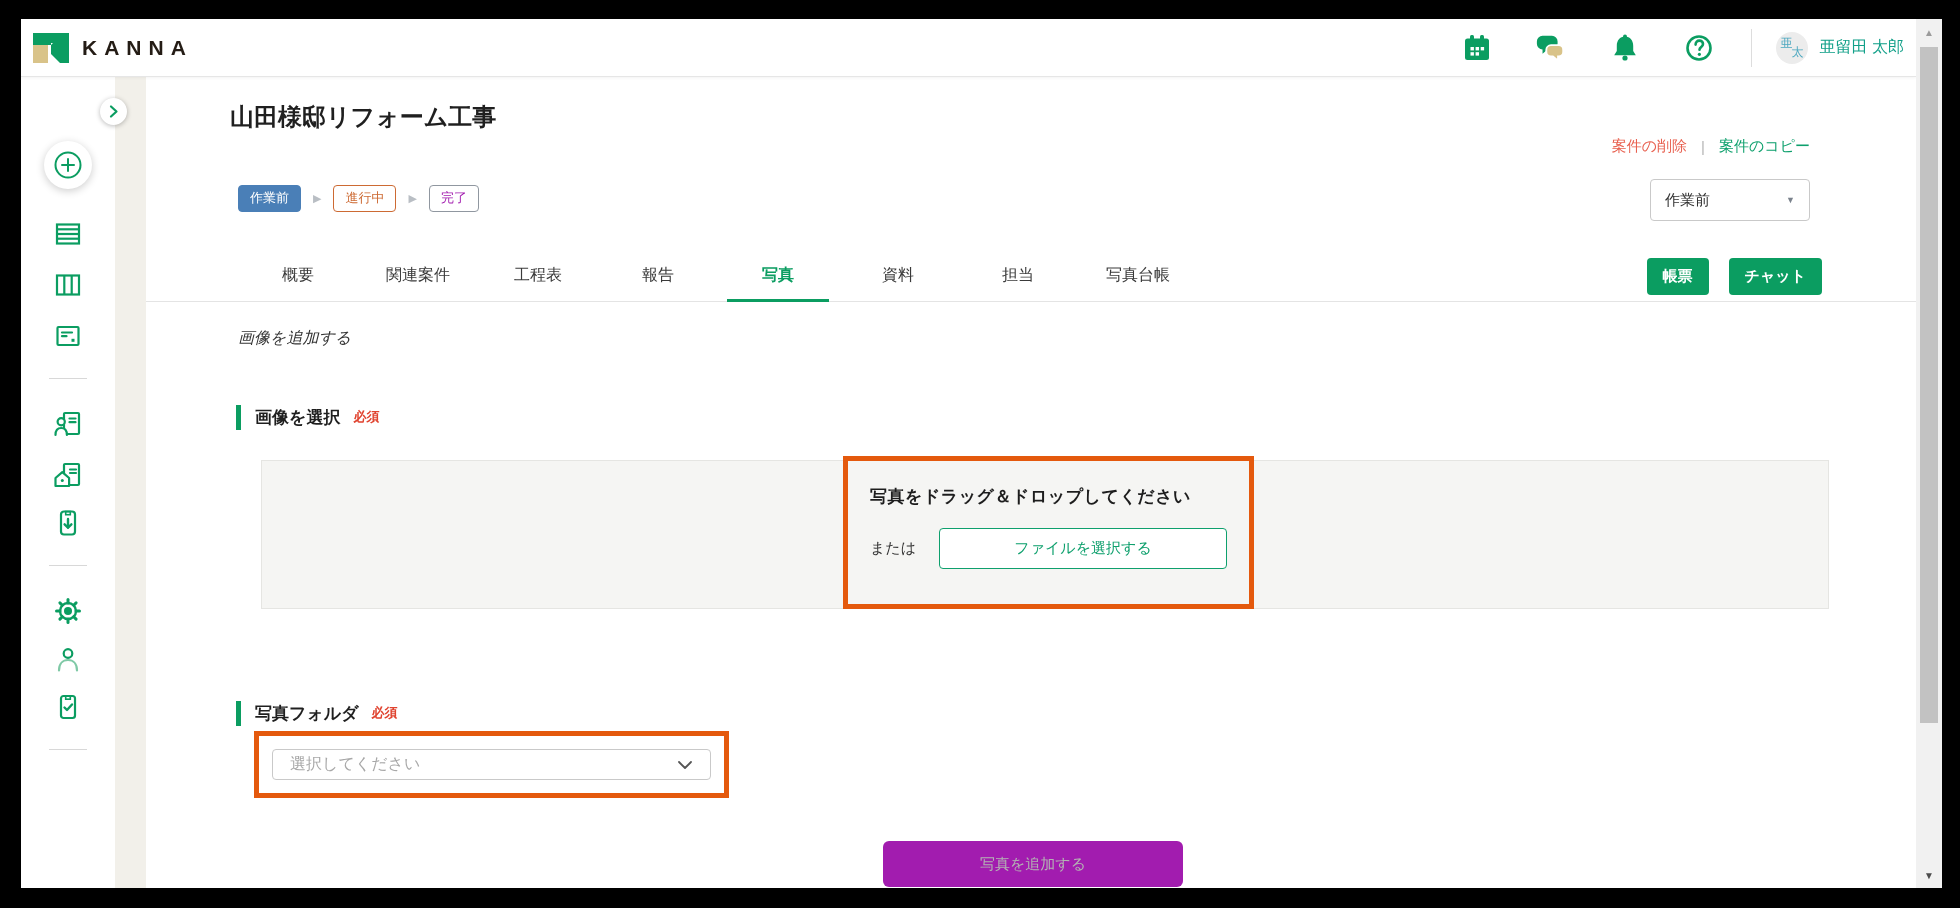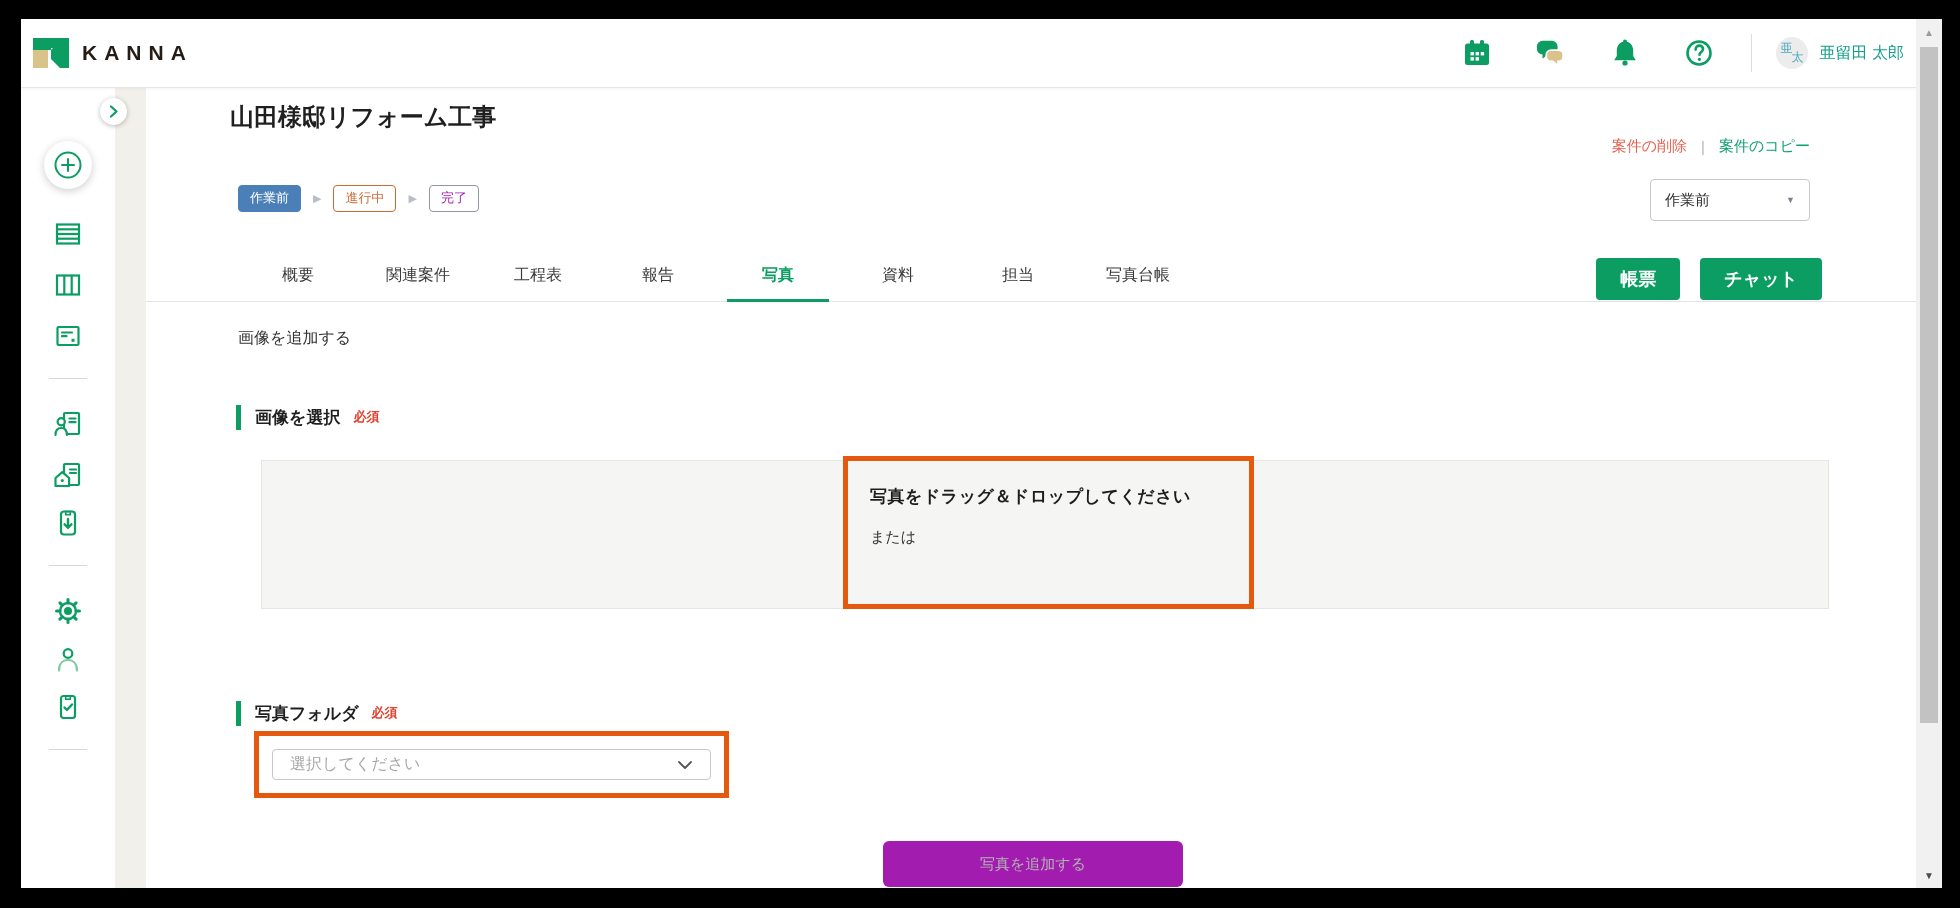--- a/index.html
+++ b/index.html
@@ -9,21 +9,21 @@
     position:relative;
     font-family:"Liberation Sans","DejaVu Sans",sans-serif;
     overflow:hidden;
   }
   .window {
     position:absolute; left:21px; top:19px; width:1921px; height:869px;
     background:#f2f0ea; overflow:hidden;
   }
   
   .header {
-    position:absolute; left:0; top:0; width:1895px; height:69px;
+    position:absolute; left:0; top:0; width:1895px; height:58px;
     background:#fff; border-bottom:1px solid #e6e6e6;
     box-shadow:0 1px 3px rgba(0,0,0,.05);
     display:flex; align-items:center; z-index:5;
   }
   .logo { display:flex; align-items:center; margin-left:12px; gap:13px; cursor:pointer; }
   .logo-text { font-size:21px; font-weight:bold; letter-spacing:7px; color:#241c15; }
   .header-right { position:absolute; right:12px; top:0; height:100%; display:flex; align-items:center; }
   .hicon { width:32px; height:32px; margin-left:42px; display:flex; align-items:center; justify-content:center; cursor:pointer; }
   .header-divider { width:1px; height:38px; background:#ddd; margin-left:36px; }
   .avatar { width:32px; height:32px; border-radius:50%; background:#ececec; margin-left:24px; position:relative; color:#4ba7bf; font-size:12px; cursor:pointer; }
@@ -76,25 +76,25 @@
   .tabs-row { position:absolute; left:0; right:0; top:173px; height:52px; border-bottom:1px solid #e4e4e4; }
   .tabs { position:absolute; left:92px; top:0; height:100%; display:flex; }
   .tab {
     width:120px; height:100%; display:flex; align-items:center; justify-content:center;
     font-size:16px; color:#3a3a3a; position:relative; cursor:pointer;
   }
   .tab.active { color:#0b9d61; font-weight:bold; }
   .tab.active::after { content:""; position:absolute; left:9px; right:9px; bottom:-1px; height:3px; background:#0b9d61; }
   .tab-buttons { position:absolute; right:94px; top:8px; display:flex; gap:20px; }
   .btn-green {
-    background:#0b9d61; color:#fff; font-size:18px; font-weight:bold;
-    border:none; border-radius:4px; padding:9px 24px; cursor:pointer;
+    background:#0b9d61; color:#fff; font-size:15px; font-weight:bold;
+    border:none; border-radius:4px; padding:9px 16px; cursor:pointer;
     font-family:inherit;
   }
-  .add-note { position:absolute; left:92px; top:251px; font-size:16px; color:#333; }
+  .add-note { position:absolute; left:92px; top:251px; font-size:16px; color:#333;font-style:italic; }
   .section-header { position:absolute; left:90px; display:flex; align-items:center; height:28px; }
   .section-header.sec1 { top:326px; }
   .section-header.sec2 { top:622px; }
   .section-bar { width:5px; height:25px; background:#0b9d61; margin-right:14px; }
   .section-title { font-size:17px; font-weight:bold; color:#1f1f1f; }
   .required { color:#e0432f; font-size:13px; margin-left:13px; font-weight:bold; }
   .dropzone {
     position:absolute; left:115px; top:383px; width:1568px; height:149px;
     background:#f5f5f3; border:1px solid #e5e5e2;
   }
@@ -339,20 +339,21 @@
       <span class="section-title">画像を選択</span>
       <span class="required">必須</span>
     </div>
 
     <div class="dropzone"></div>
 
     <div class="highlight-box hb1">
       <div class="dz-heading">写真をドラッグ＆ドロップしてください</div>
       <div class="dz-row">
         <span class="dz-or">または</span>
+        <button class="file-btn">ファイルを選択する</button>
       </div>
     </div>
 
     <div class="section-header sec2">
       <div class="section-bar"></div>
       <span class="section-title">写真フォルダ</span>
       <span class="required">必須</span>
     </div>
 
     <div class="highlight-box hb2">

